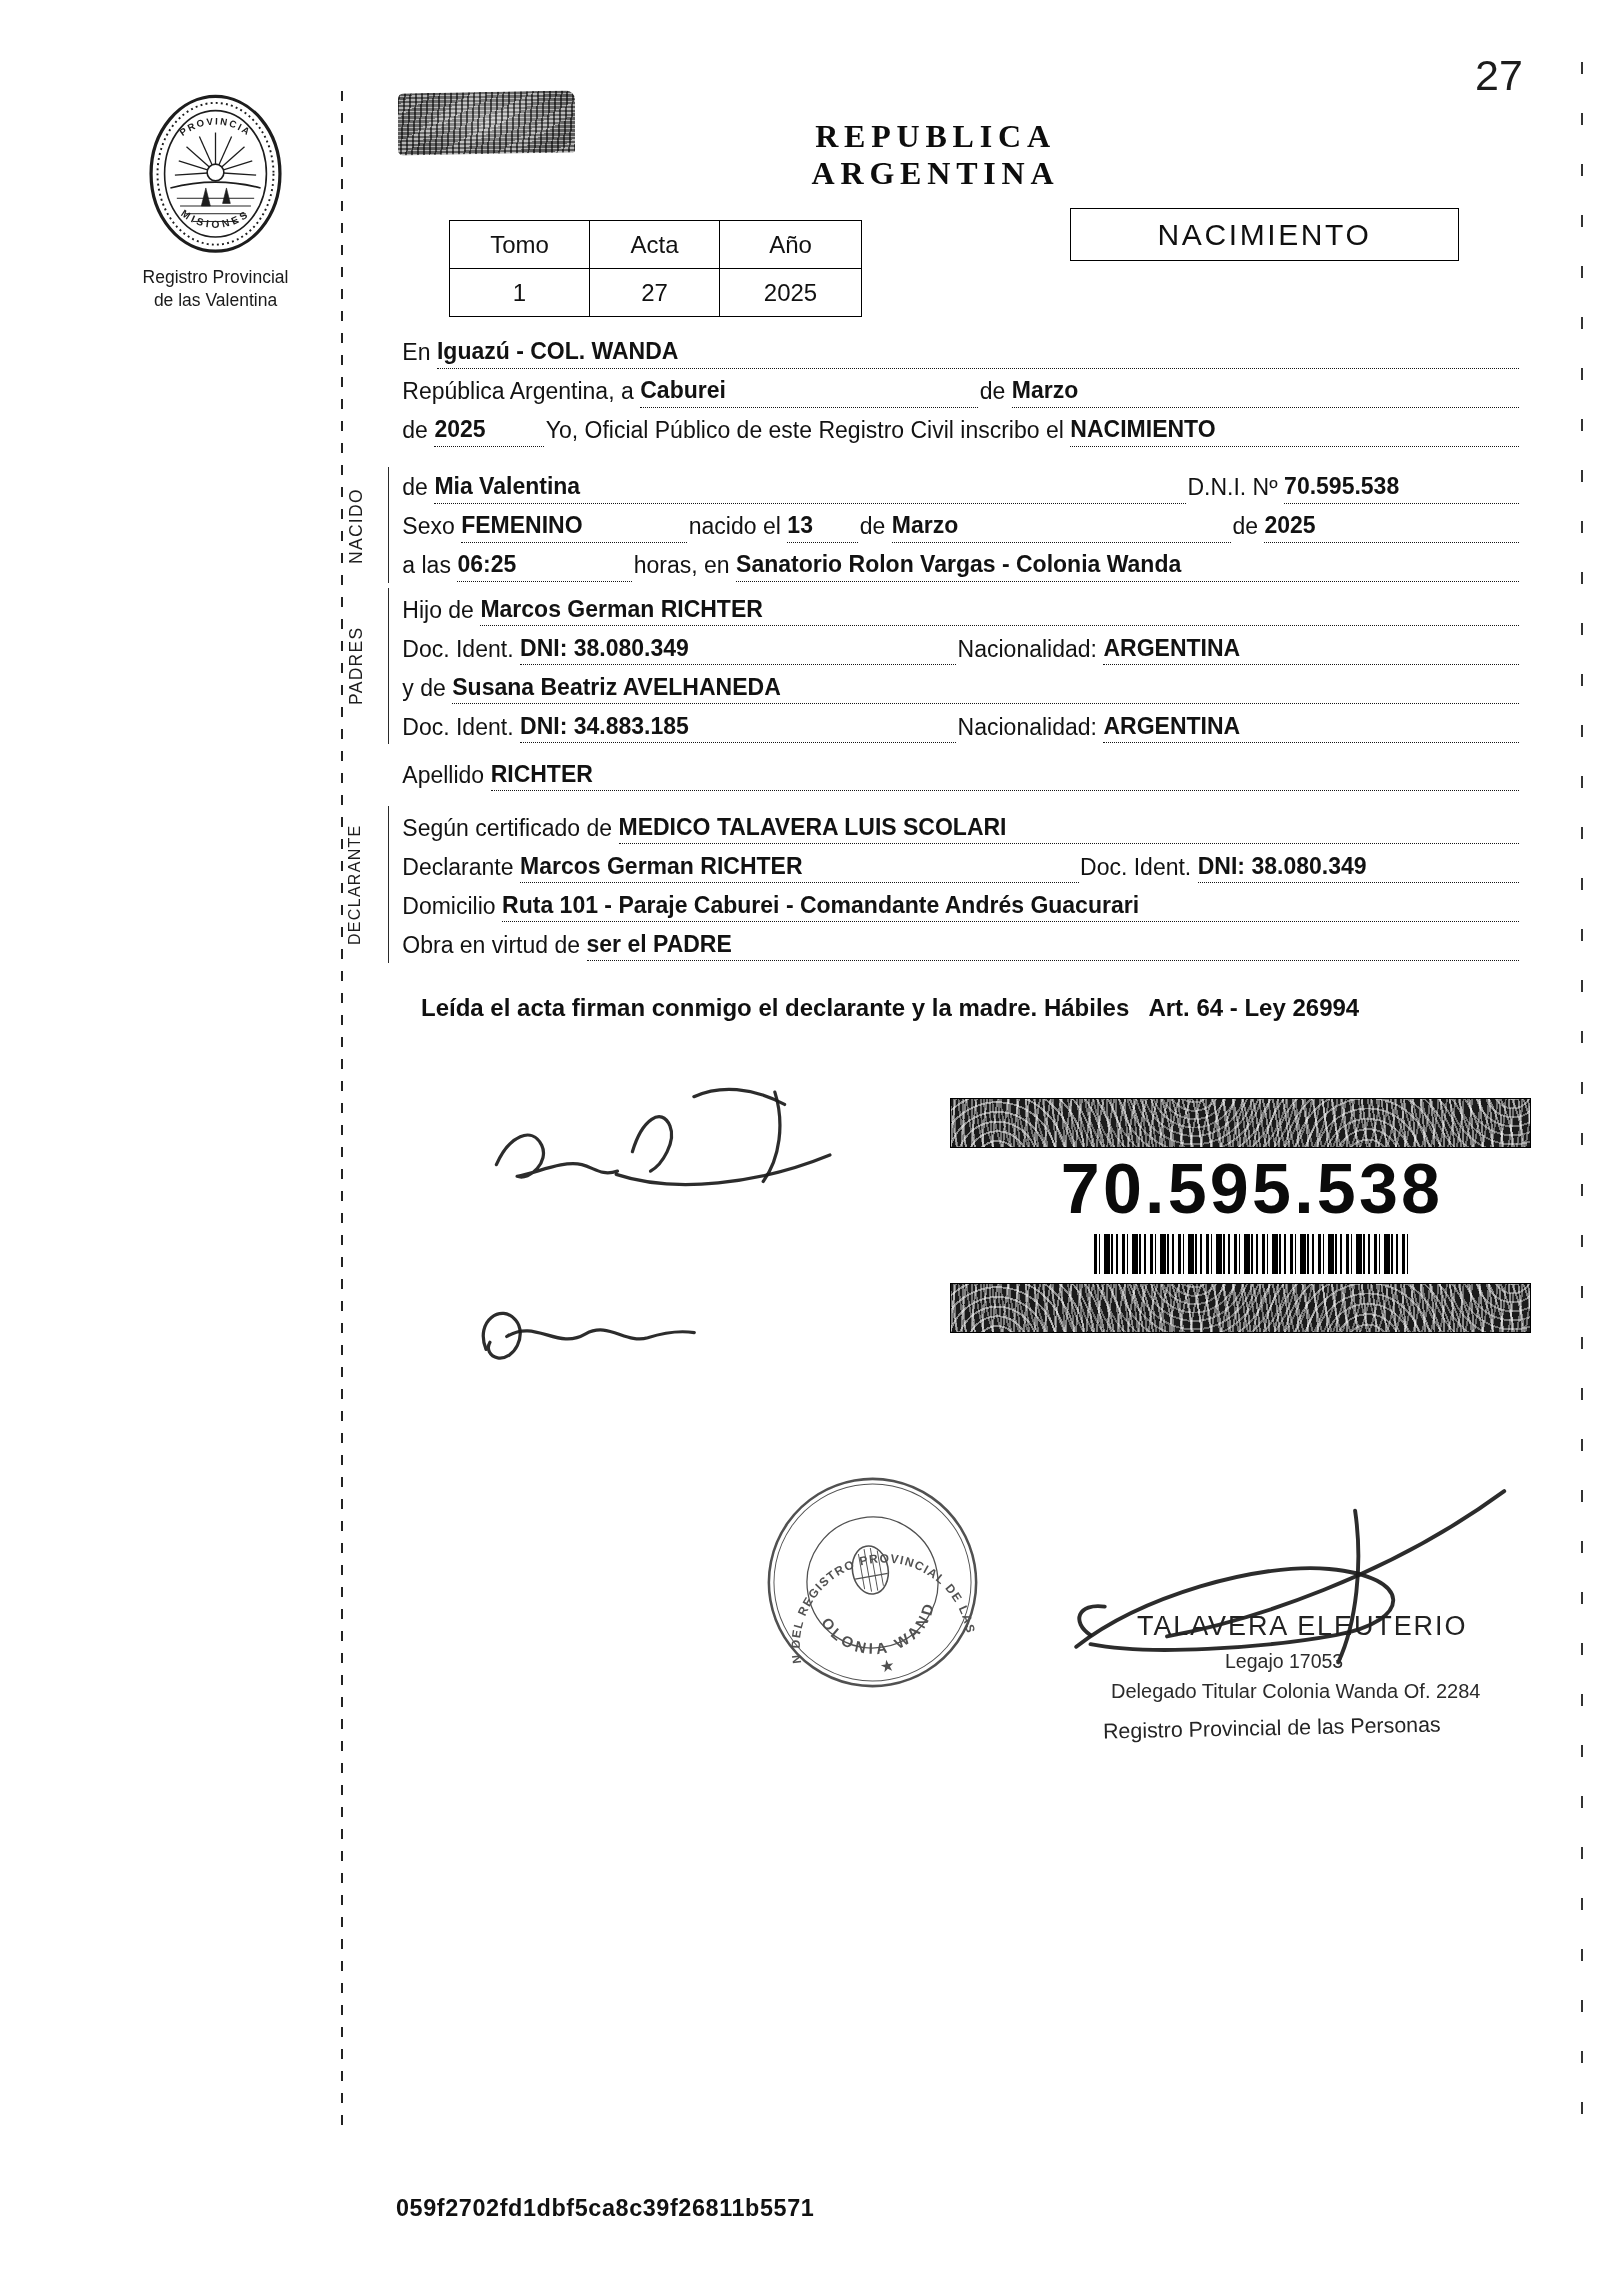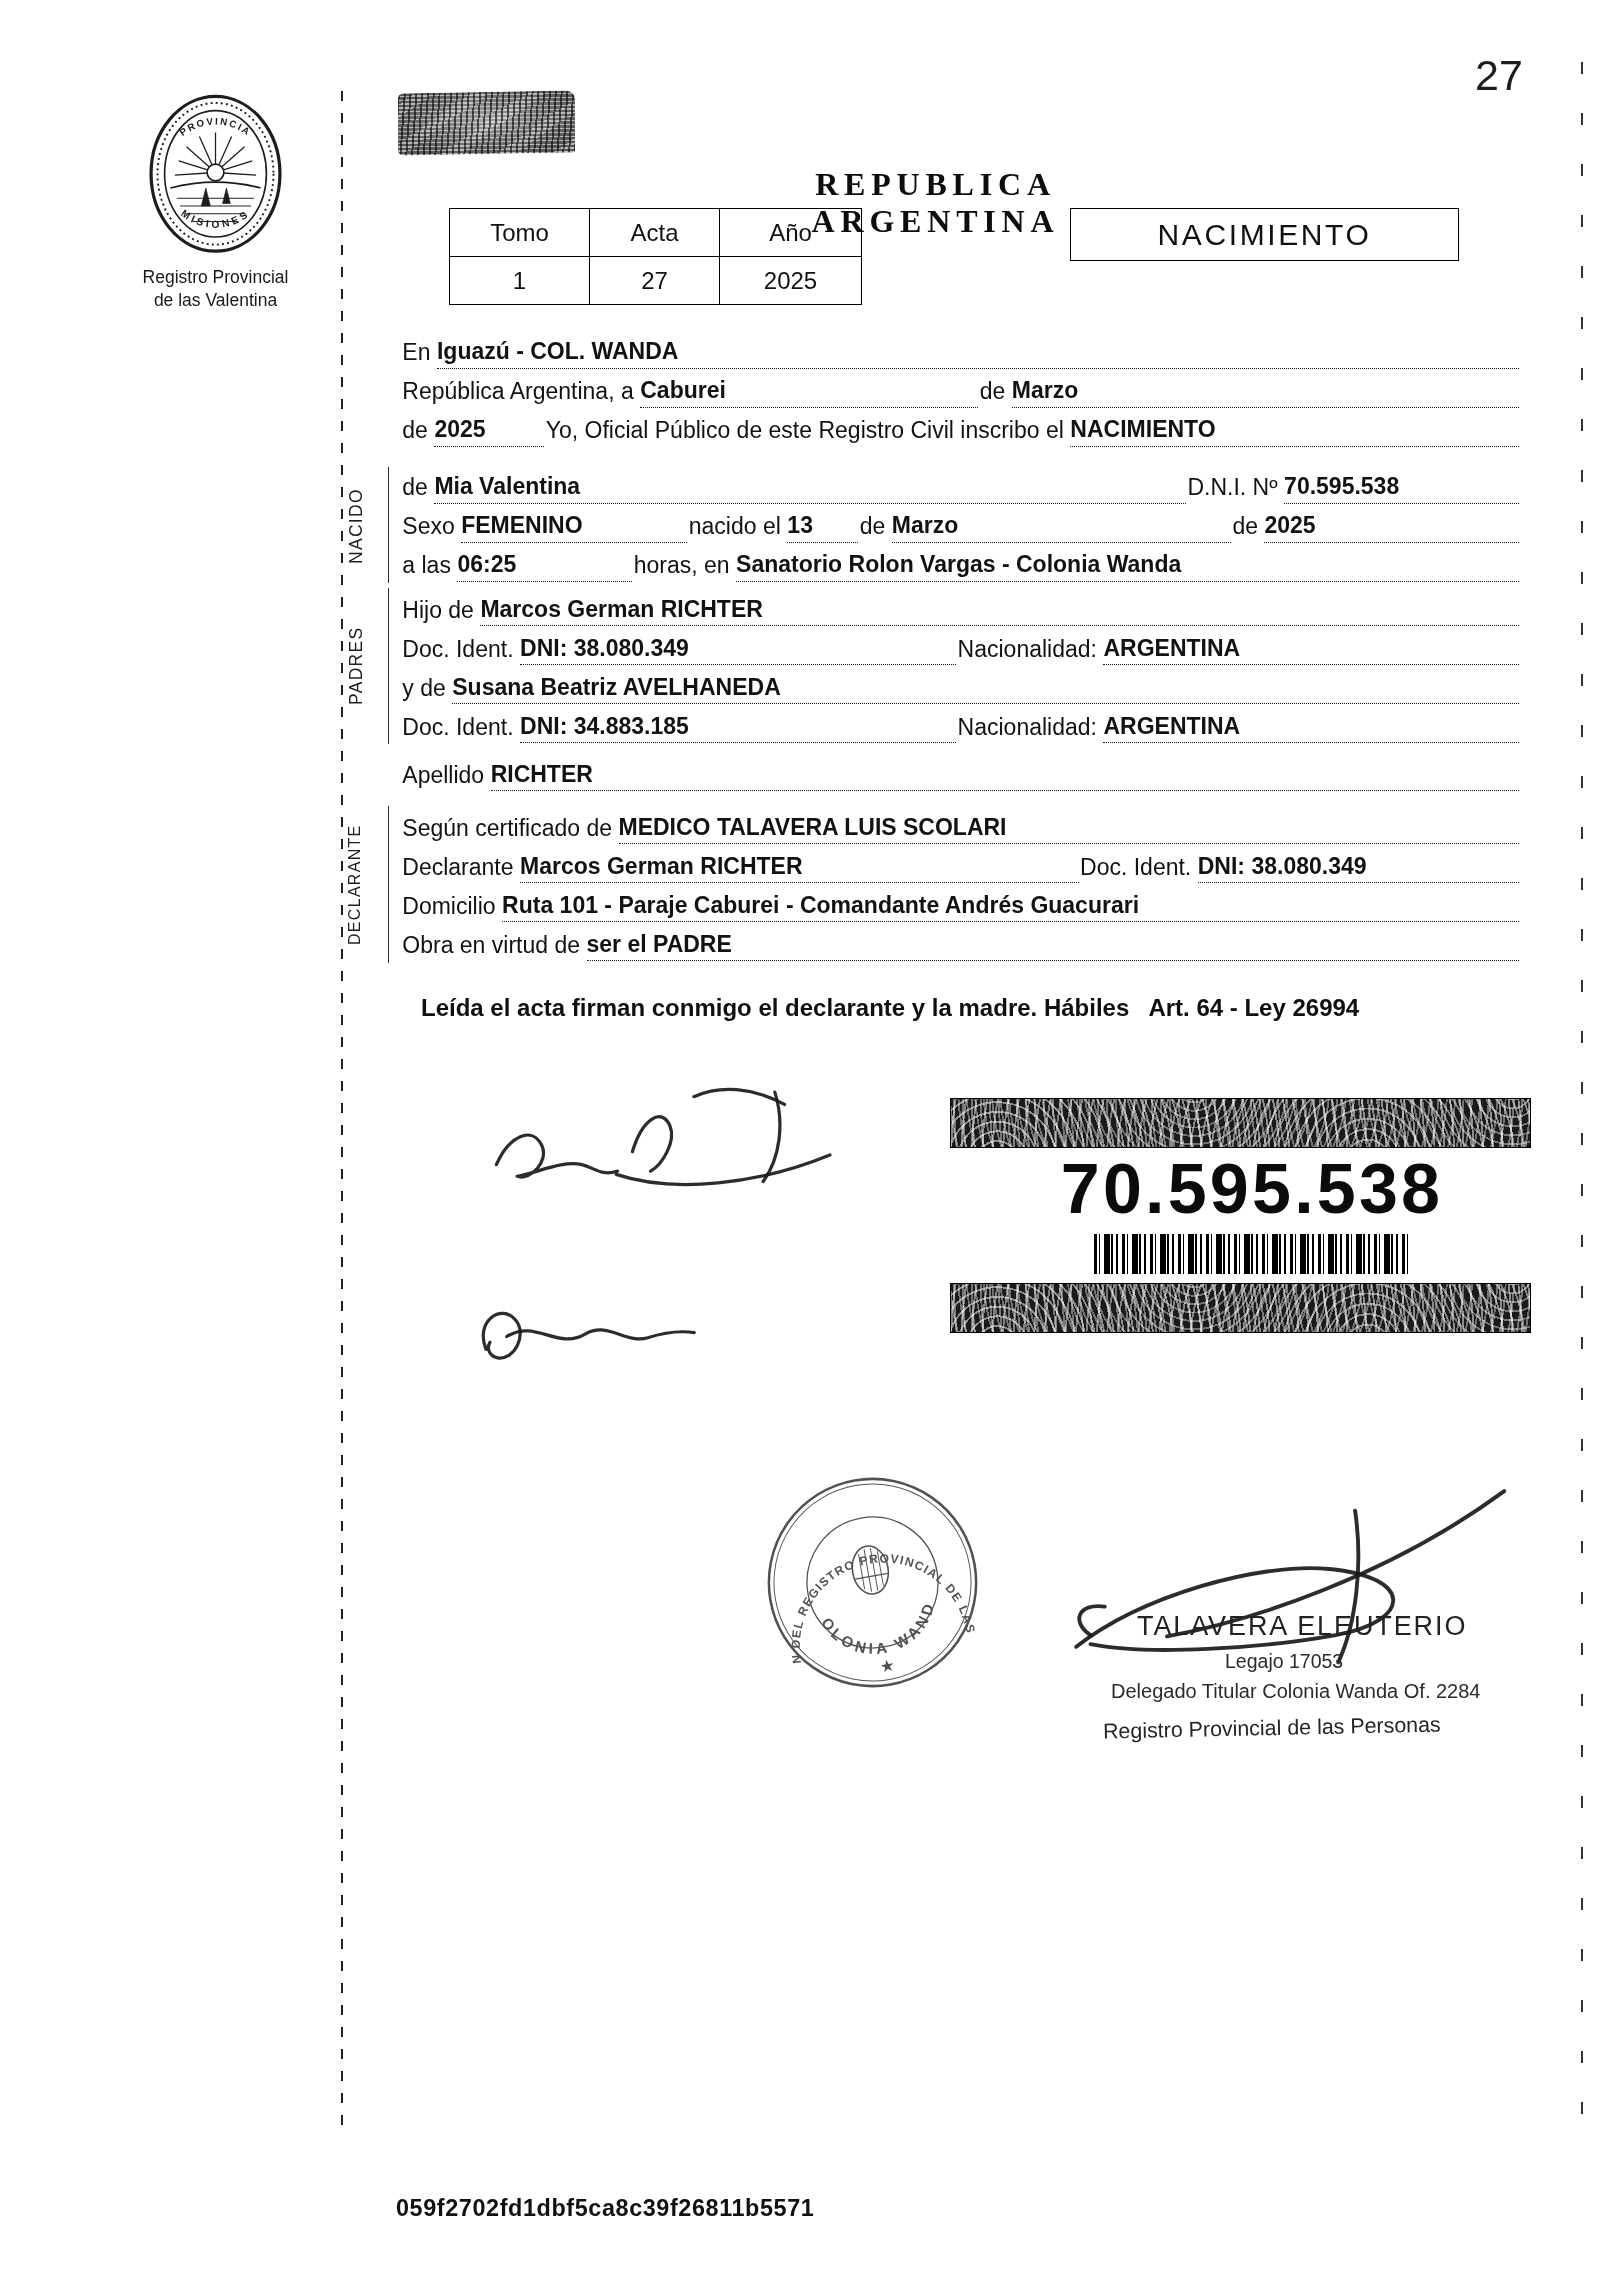--- a/index.html
+++ b/index.html
@@ -24,21 +24,21 @@
   .guilloche-top{width:177px;height:62px;border-radius:5.2px 9px 2.6px 5.2px;
     background-color:#5a5a5a;
     background-image:
       repeating-linear-gradient(94deg, rgba(0,0,0,.6) 0 1.9px, transparent 1.9px 5.8px),
       repeating-linear-gradient(0deg, rgba(255,255,255,.55) 0 1.3px, transparent 1.3px 3.9px),
       radial-gradient(ellipse at 50% 45%, rgba(255,255,255,.45), transparent 75%);
     transform:skewY(-1deg);}
 
   
   .doc-title{font-family:"Liberation Serif",serif;font-weight:bold;
-    font-size:32px;letter-spacing:5.8px;color:#0d0d0d;text-align:center;width:493px;margin-top:48px;}
+    font-size:32px;letter-spacing:5.8px;color:#0d0d0d;text-align:center;width:493px;}
 
   
   .rec-table{display:grid;grid-template-columns:140px 130px 141px;border:1.9px solid #000;font-size:24px;}
   .rec-cell{height:47px;display:flex;align-items:center;justify-content:center;
     border-right:1.9px solid #000;border-bottom:1.9px solid #000;}
   .rec-cell:nth-child(3n){border-right:none;}
   .rec-cell:nth-last-child(-n+3){border-bottom:none;}
 
   
   .act-box{width:387px;height:51px;border:1.9px solid #000;display:flex;align-items:center;justify-content:center;
@@ -139,21 +139,21 @@
       </g>
     </svg>
     <div class="emblem-caption">Registro Provincial</div>
     <div class="emblem-caption">de las Valentina</div>
   </div>
 
   <div class="abs guilloche-top" style="left:398px;top:92px;"></div>
 
   <div class="abs doc-title" style="left:689px;top:118px;">REPUBLICA ARGENTINA</div>
 
-  <div class="abs rec-table" style="left:449px;top:208px;">
+  <div class="abs rec-table" style="left:449px;top:220px;">
     <div class="rec-cell">Tomo</div>
     <div class="rec-cell">Acta</div>
     <div class="rec-cell">Año</div>
     <div class="rec-cell">1</div>
     <div class="rec-cell">27</div>
     <div class="rec-cell">2025</div>
   </div>
 
   <div class="abs act-box" style="left:1070px;top:208px;">NACIMIENTO</div>
 

